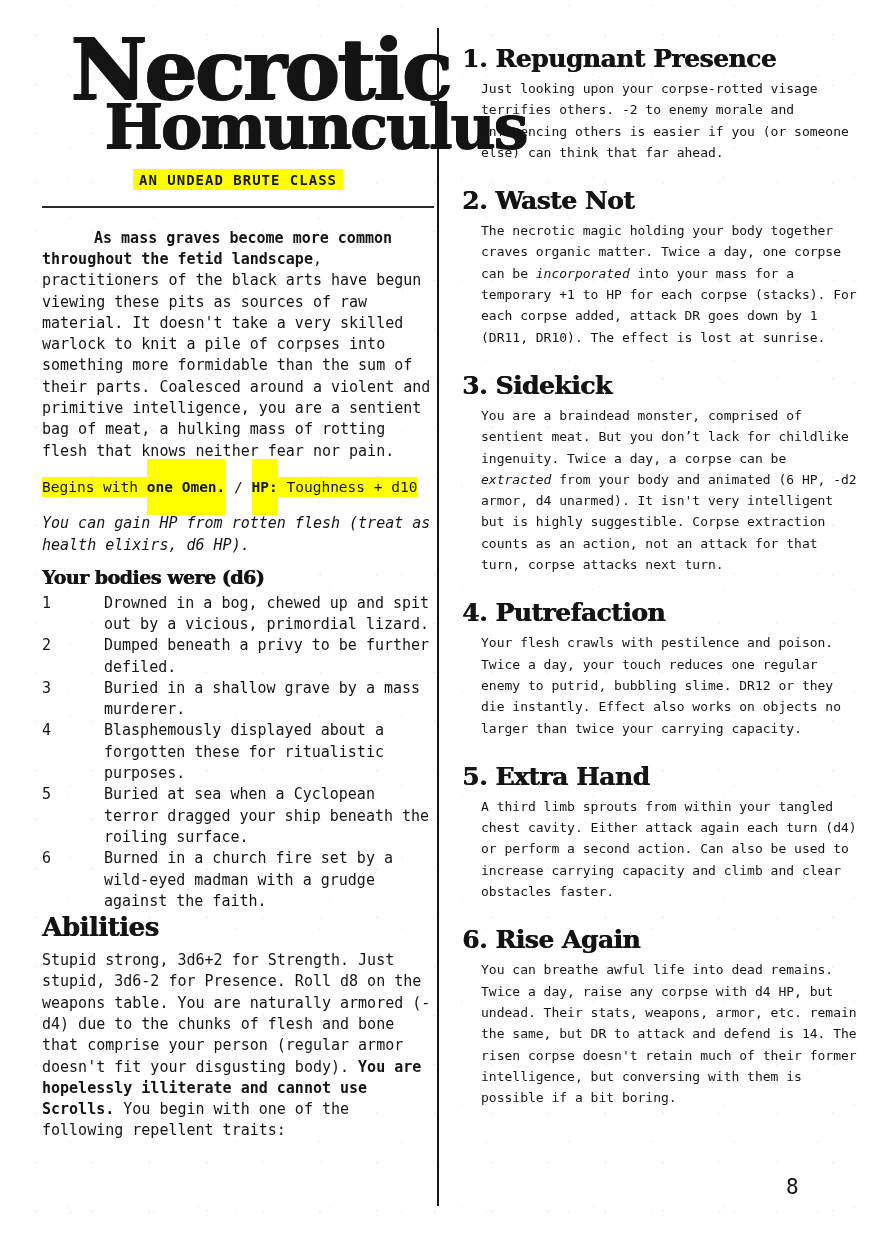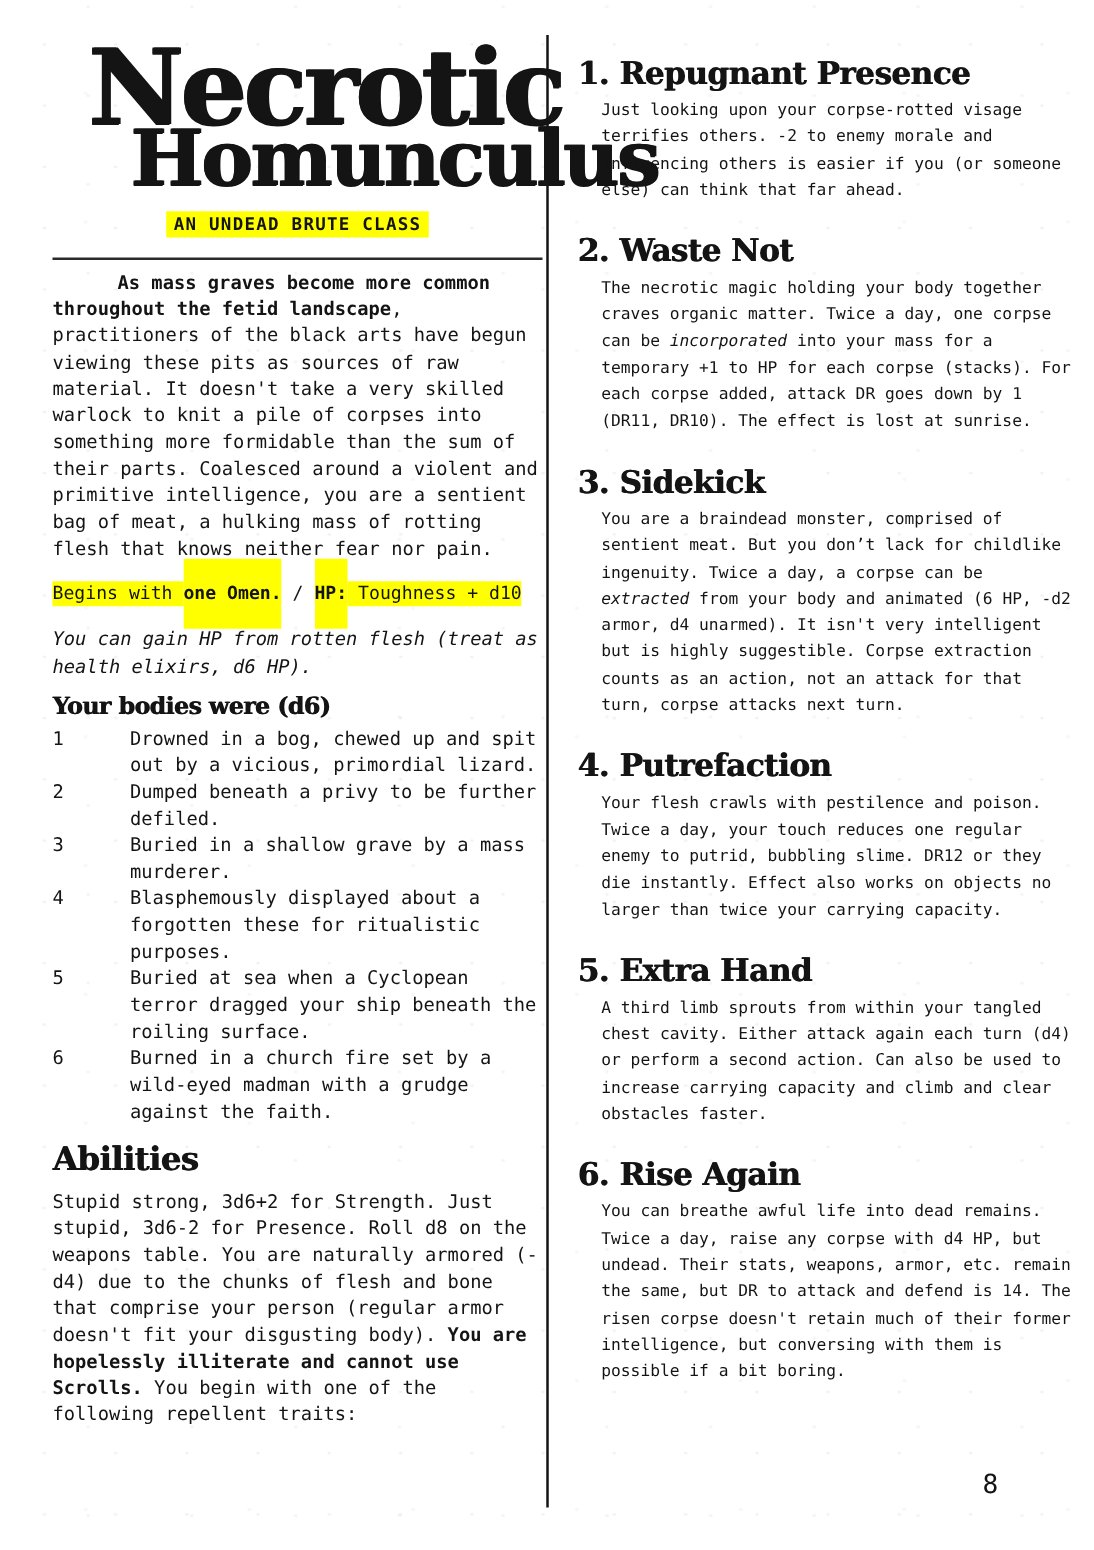--- a/index.html
+++ b/index.html
@@ -86,21 +86,21 @@
   .body{
     font-size:15px;
     line-height:21.3px;
   }
   .col-right .body{
     font-size:13px;
     line-height:21.3px;
     margin-left:19px;
   }
   .intro{
-    margin-top:8px;
+    margin-top:20px;
     text-indent:52px;
   }
   .run-bold{font-weight:bold;}
   .run-italic{font-style:italic;}
   .run-highlight{background:var(--hl);padding:2px 0;}
   .run-highlight-bold{background:var(--hl);font-weight:bold;padding:20px 0;}
 
   .stats-line{
     margin-top:15px;
     font-size:14.5px;
@@ -121,21 +121,21 @@
     display:grid;
     grid-template-columns:62px 1fr;
   }
   .bodies-table .num,
   .bodies-table .desc{
     font-size:15px;
     line-height:21.3px;
   }
 
   .abilities-heading{
-    margin-top:14px;
+    margin-top:1px;
     font-size:26px;
     line-height:1.15;
   }
   .abilities-para{
     margin-top:7px;
   }
 
   
   .trait-section{margin-bottom:23px;}
   .section-heading{

